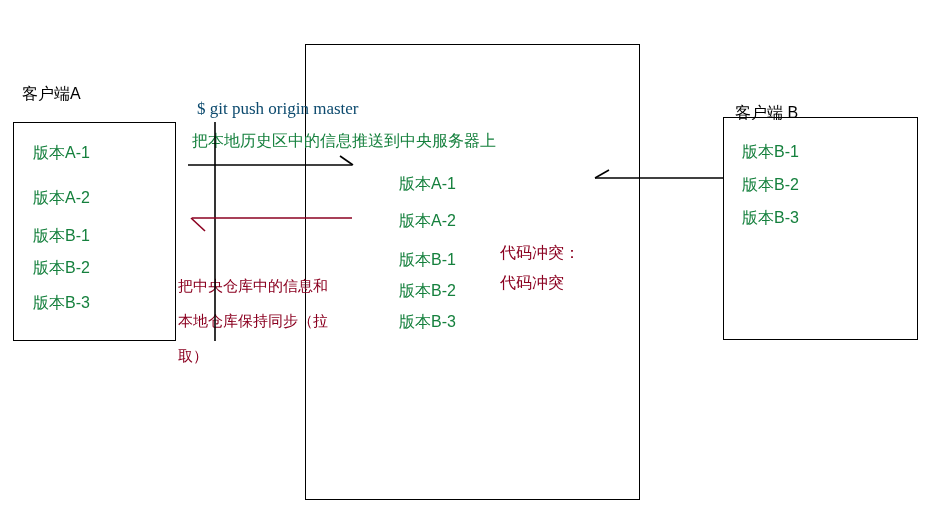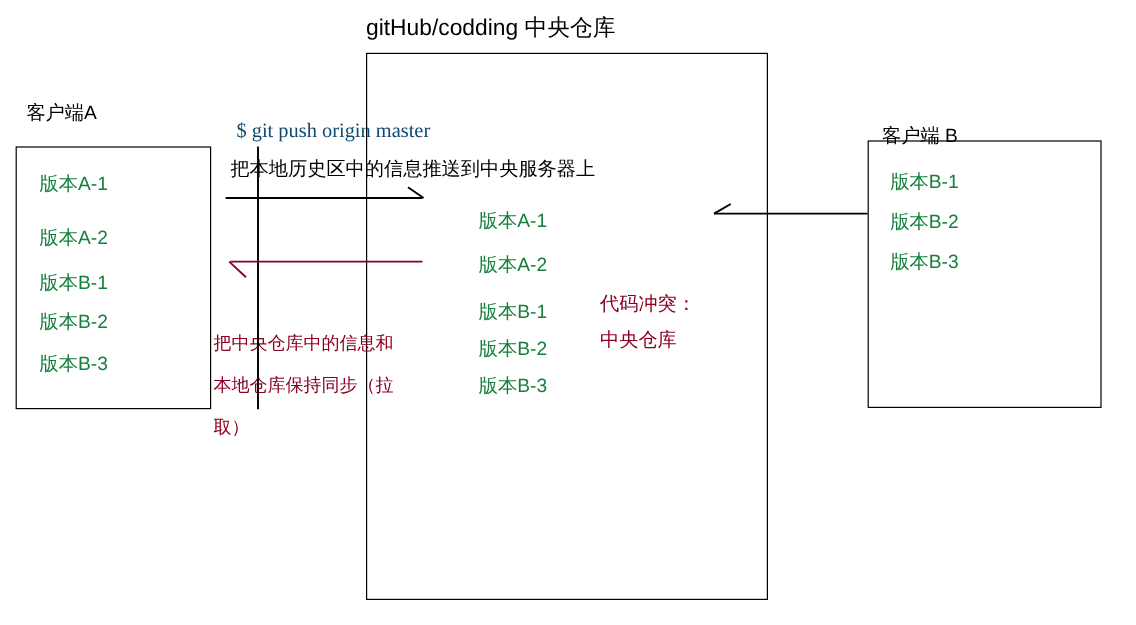--- a/index.html
+++ b/index.html
@@ -42,21 +42,21 @@
   .cmd-black {
     position: absolute;
     font-size: 17px;
     color: #0c4a6e;
     white-space: nowrap;
     font-family: Liberation Serif, serif;
   }
   .desc-black {
     position: absolute;
     font-size: 16px;
-    color: #000000;
+    color: #15803d;
     white-space: nowrap;
   }
   .cmd-red {
     position: absolute;
     font-size: 17px;
     color: #8B0020;
     white-space: nowrap;
   }
   .desc-red {
     position: absolute;
@@ -77,21 +77,20 @@
     width: 947px;
     height: 521px;
     pointer-events: none;
   }
 </style>
 </head>
 <body>
 
 <div id="canvas">
 
-  <div class="title" style="left:305px; top:10px;">gitHub/codding  中央仓库</div>
 
   <div class="client-label" style="left:22px; top:84px;">客户端A</div>
 
   <div class="client-label" style="left:735px; top:80px;margin-top:23px;">客户端 B</div>
 
   <div class="box" style="left:13px; top:122px; width:163px; height:219px;"></div>
   <div class="version" style="left:33px; top:143px;">版本A-1</div>
   <div class="version" style="left:33px; top:188px;">版本A-2</div>
   <div class="version" style="left:33px; top:226px;">版本B-1</div>
   <div class="version" style="left:33px; top:258px;">版本B-2</div>
@@ -110,21 +109,21 @@
   <div class="version" style="left:742px; top:208px;">版本B-3</div>
 
   <div class="cmd-black" style="left:197px; top:99px;">$ git push origin master</div>
   <div class="desc-black" style="left:192px; top:131px;">把本地历史区中的信息推送到中央服务器上</div>
 
   <div class="desc-red" style="left:178px; top:277px;">把中央仓库中的信息和</div>
   <div class="desc-red" style="left:178px; top:312px;">本地仓库保持同步（拉</div>
   <div class="desc-red" style="left:178px; top:347px;">取）</div>
 
   <div class="note-red" style="left:500px; top:243px;">代码冲突：</div>
-  <div class="note-red" style="left:500px; top:273px;">中央仓库</div>
+  <div class="note-red" style="left:500px; top:273px;">代码冲突</div>
 
   <svg class="overlay" viewBox="0 0 947 521">
 
     <line x1="215" y1="122" x2="215" y2="341" stroke="#000000" stroke-width="1.6"></line>
 
     <line x1="188" y1="165" x2="352" y2="165" stroke="#000000" stroke-width="1.6"></line>
     <polyline points="340,156 353,165" fill="none" stroke="#000000" stroke-width="1.6"></polyline>
 
     <line x1="192" y1="218" x2="352" y2="218" stroke="#8B0020" stroke-width="1.6"></line>
     <polyline points="205,231 191,218" fill="none" stroke="#8B0020" stroke-width="1.6"></polyline>

